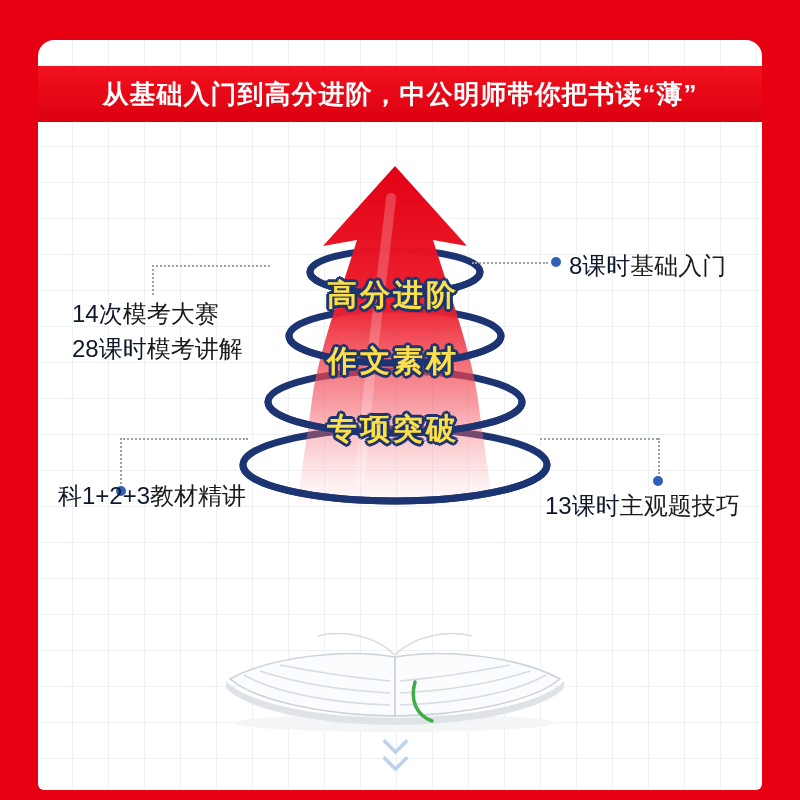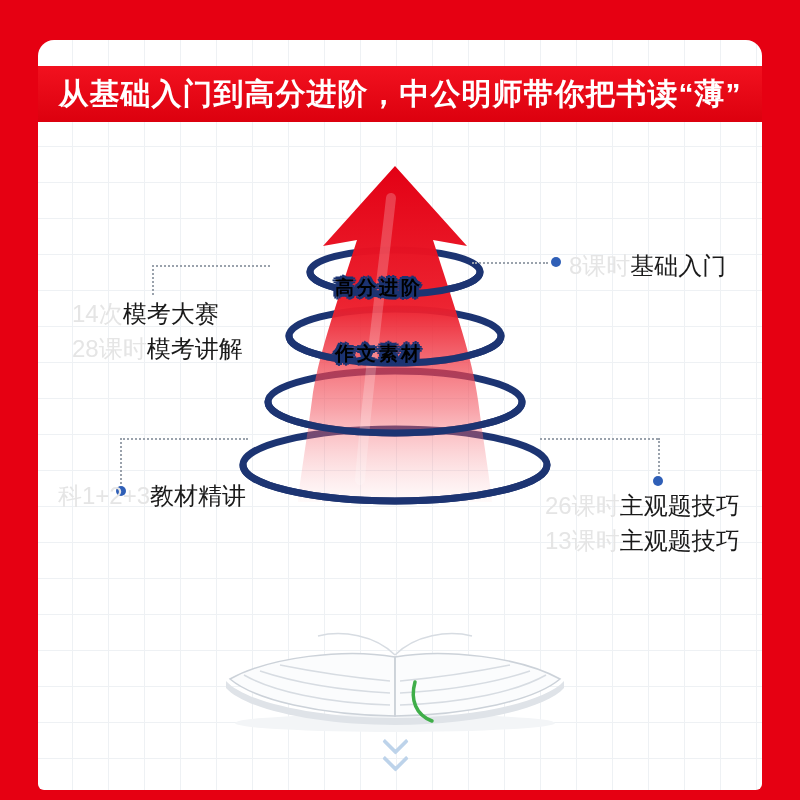--- a/index.html
+++ b/index.html
@@ -10,34 +10,34 @@
     background-color:#ffffff;
     background-image:linear-gradient(#eef1f4 1px,transparent 1px),
                      linear-gradient(90deg,#eef1f4 1px,transparent 1px);
     background-size:36px 36px;background-position:-2px -2px;
     border-radius:16px 16px 6px 6px;
   }
   .banner{
     position:absolute;left:38px;top:66px;width:724px;height:56px;
     background:linear-gradient(180deg,#f2111f,#dc000e);
     display:flex;align-items:center;justify-content:center;
-    color:#fff;font-size:30px;font-weight:bold;letter-spacing:1px;white-space:nowrap;
+    color:#fff;font-size:26px;font-weight:bold;letter-spacing:1px;white-space:nowrap;
   }
   .funnel{position:absolute;left:160px;top:150px;}
   .ring-label{
-    position:absolute;left:379px;transform:translateX(-50%);
-    font-size:19px;font-weight:bold;color:#000000;letter-spacing:3px;white-space:nowrap;
+    position:absolute;left:393px;transform:translateX(-50%);
+    font-size:30px;font-weight:bold;color:#fde047;letter-spacing:3px;white-space:nowrap;
     text-shadow:
       -2px -2px 0 #1c3472, 2px -2px 0 #1c3472,
       -2px  2px 0 #1c3472, 2px  2px 0 #1c3472,
       -3px  0   0 #1c3472, 3px  0   0 #1c3472,
        0   -3px 0 #1c3472, 0    3px 0 #1c3472;
   }
   .callout{position:absolute;font-size:24px;color:#1a1a1a;line-height:35px;white-space:nowrap;}
-  .hl{color:#e5e5e5;}
+  .hl{color:#0f172a;}
   .dotline-h{position:absolute;height:0;border-top:2px dotted #9aa2ac;}
   .dotline-v{position:absolute;width:0;border-left:2px dotted #9aa2ac;}
   .dot{position:absolute;width:10px;height:10px;border-radius:50%;background:#2f5fb7;}
   .book{position:absolute;left:210px;top:585px;}
   .chev{
     position:absolute;left:386px;width:15px;height:15px;
     border-right:4px solid #bdd3ea;border-bottom:4px solid #bdd3ea;
     transform:rotate(45deg);border-radius:2px;
   }
 </style>
@@ -82,20 +82,21 @@
     <g stroke="#1c3472" stroke-width="7" fill="none" stroke-linecap="round">
       <path d="M150,122 A85,22 0 0 0 320,122"></path>
       <path d="M129,186 A106,27 0 0 0 341,186"></path>
       <path d="M108,252 A127,31 0 0 0 362,252"></path>
       <path d="M83,315  A152,36 0 0 0 387,315"></path>
     </g>
   </svg>
 
   <div class="ring-label" style="top:275px">高分进阶</div>
   <div class="ring-label" style="top:341px">作文素材</div>
+  <div class="ring-label" style="top:409px">专项突破</div>
 
   <div class="dotline-h" style="left:472px;top:262px;width:76px"></div>
   <div class="dot" style="left:551px;top:257px"></div>
   <div class="callout" style="left:569px;top:248px">
     <span class="hl">8课时</span><span>基础入门</span>
   </div>
 
   <div class="dotline-h" style="left:152px;top:265px;width:118px"></div>
   <div class="dotline-v" style="left:152px;top:265px;height:30px"></div>
   <div class="callout" style="left:72px;top:296px">
@@ -107,21 +108,20 @@
   <div class="dotline-v" style="left:120px;top:438px;height:46px"></div>
   <div class="dot" style="left:116px;top:486px"></div>
   <div class="callout" style="left:58px;top:478px">
     <div><span class="hl">科1+2+3</span><span>教材精讲</span></div>
   </div>
 
   <div class="dotline-h" style="left:540px;top:438px;width:118px"></div>
   <div class="dotline-v" style="left:658px;top:438px;height:36px"></div>
   <div class="dot" style="left:653px;top:476px"></div>
   <div class="callout" style="left:545px;top:488px">
-    <div><span class="hl">26课时</span><span>主观题技巧</span></div>
     <div><span class="hl">13课时</span><span>主观题技巧</span></div>
   </div>
 
   <svg class="book" width="370" height="155" viewBox="0 0 370 155">
     <ellipse cx="185" cy="138" rx="160" ry="9" fill="#f3f5f7"></ellipse>
     <path d="M185,133 C105,133 35,117 16,96 L16,103 C35,124 105,140 185,140
              C265,140 335,124 354,103 L354,96 C335,117 265,133 185,133 Z" fill="#dfe3e8"></path>
     <path d="M185,131 C110,130 45,115 20,94 C60,72 135,63 185,72 Z" fill="#fbfcfd" stroke="#ccd2d9" stroke-width="1.5"></path>
     <path d="M185,131 C260,130 325,115 350,94 C310,72 235,63 185,72 Z" fill="#fbfcfd" stroke="#ccd2d9" stroke-width="1.5"></path>
     <g stroke="#d7dce2" stroke-width="1.5" fill="none">

